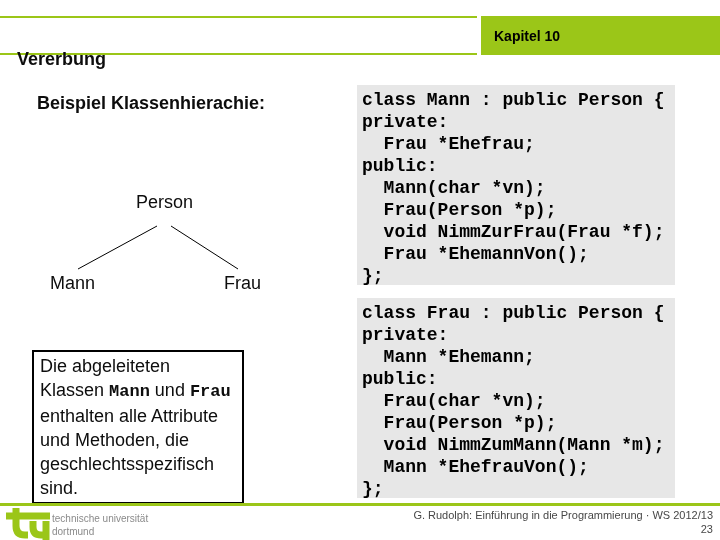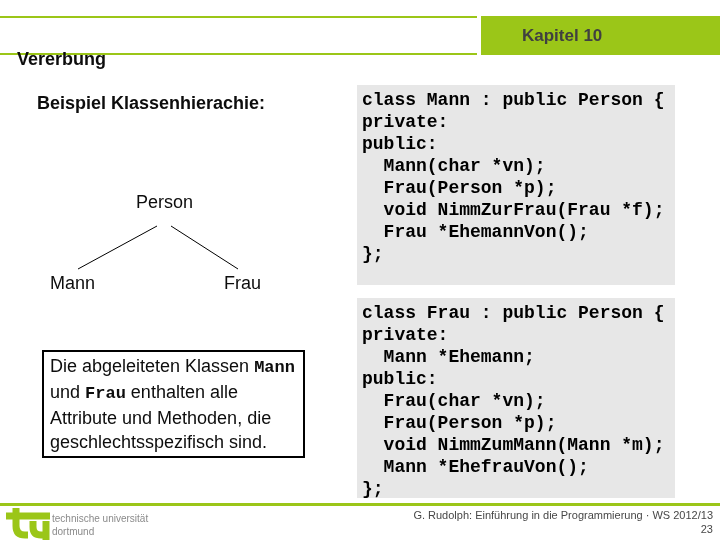--- a/index.html
+++ b/index.html
@@ -6,34 +6,34 @@
   .slide{position:relative;width:720px;height:540px;background:#ffffff;overflow:hidden;
          font-family:"Liberation Sans",sans-serif;color:#000;}
 
   
   .header-left{position:absolute;left:0;top:16px;width:477px;height:39px;box-sizing:border-box;
 and     background:#fff;border-top:2px solid var(--green);border-bottom:2px solid var(--green);
     display:flex;align-items:center;padding-left:17px;}
   .header-left span{font-size:18px;font-weight:bold;color:#0d0d0d;margin-top:48px;}
   .header-right{position:absolute;left:481px;top:16px;width:239px;height:39px;background:var(--green);
     display:flex;align-items:center;padding-left:13px;box-sizing:border-box;}
-  .header-right span{font-size:17px;font-weight:bold;color:#404040;margin-left:28px;}
+  .header-right span{font-size:14px;font-weight:bold;color:#000000;}
 
   
   .heading{position:absolute;left:37px;top:93px;font-size:18px;font-weight:bold;color:#0d0d0d;}
 
   
   .tree-lines{position:absolute;left:0;top:0;width:720px;height:540px;pointer-events:none;}
   .node{position:absolute;font-size:18px;color:#0d0d0d;white-space:nowrap;}
   .node-person{left:136px;top:192px;}
   .node-mann{left:50px;top:273px;}
   .node-frau{left:224px;top:273px;}
 
   
-  .note{position:absolute;left:42px;top:350px;width:263px;box-sizing:border-box;
+  .note{position:absolute;left:32px;top:350px;width:212px;box-sizing:border-box;
     border:2px solid #000;padding:2px 6px;font-size:18px;line-height:24px;color:#0d0d0d;}
   .note .mono{font-family:"Liberation Mono",monospace;font-weight:bold;font-size:17px;}
 
   
   .code{position:absolute;left:357px;width:318px;height:200px;box-sizing:border-box;
     background:var(--code-bg);padding:4px 0 0 5px;
     font-family:"Liberation Mono",monospace;font-weight:bold;font-size:18px;line-height:22px;color:#000;}
   .code .line{white-space:pre;}
   .code-1{top:85px;}
   .code-2{top:298px;}
@@ -64,20 +64,21 @@
   </svg>
   <div class="node node-person">Person</div>
   <div class="node node-mann">Mann</div>
   <div class="node node-frau">Frau</div>
 
   <div class="note"><span>Die abgeleiteten Klassen </span><span class="mono">Mann</span><span> und </span><span class="mono">Frau</span><span> enthalten alle Attribute und Methoden, die geschlechtsspezifisch sind.</span></div>
 
   <div class="code code-1">
     <div class="line">class Mann : public Person {</div>
     <div class="line">private:</div>
+    <div class="line">  Frau *Ehefrau;</div>
     <div class="line">public:</div>
     <div class="line">  Mann(char *vn);</div>
     <div class="line">  Frau(Person *p);</div>
     <div class="line">  void NimmZurFrau(Frau *f);</div>
     <div class="line">  Frau *EhemannVon();</div>
     <div class="line">};</div>
   </div>
 
   <div class="code code-2">
     <div class="line">class Frau : public Person {</div>

